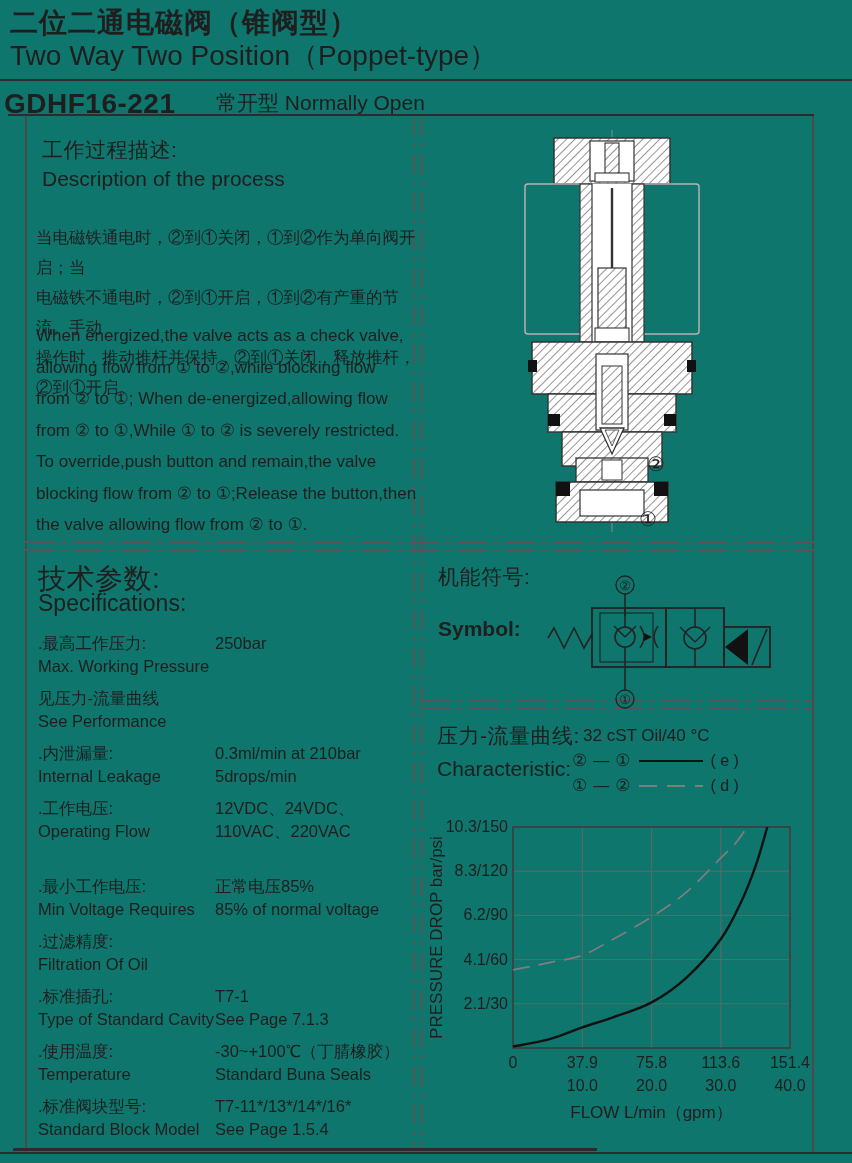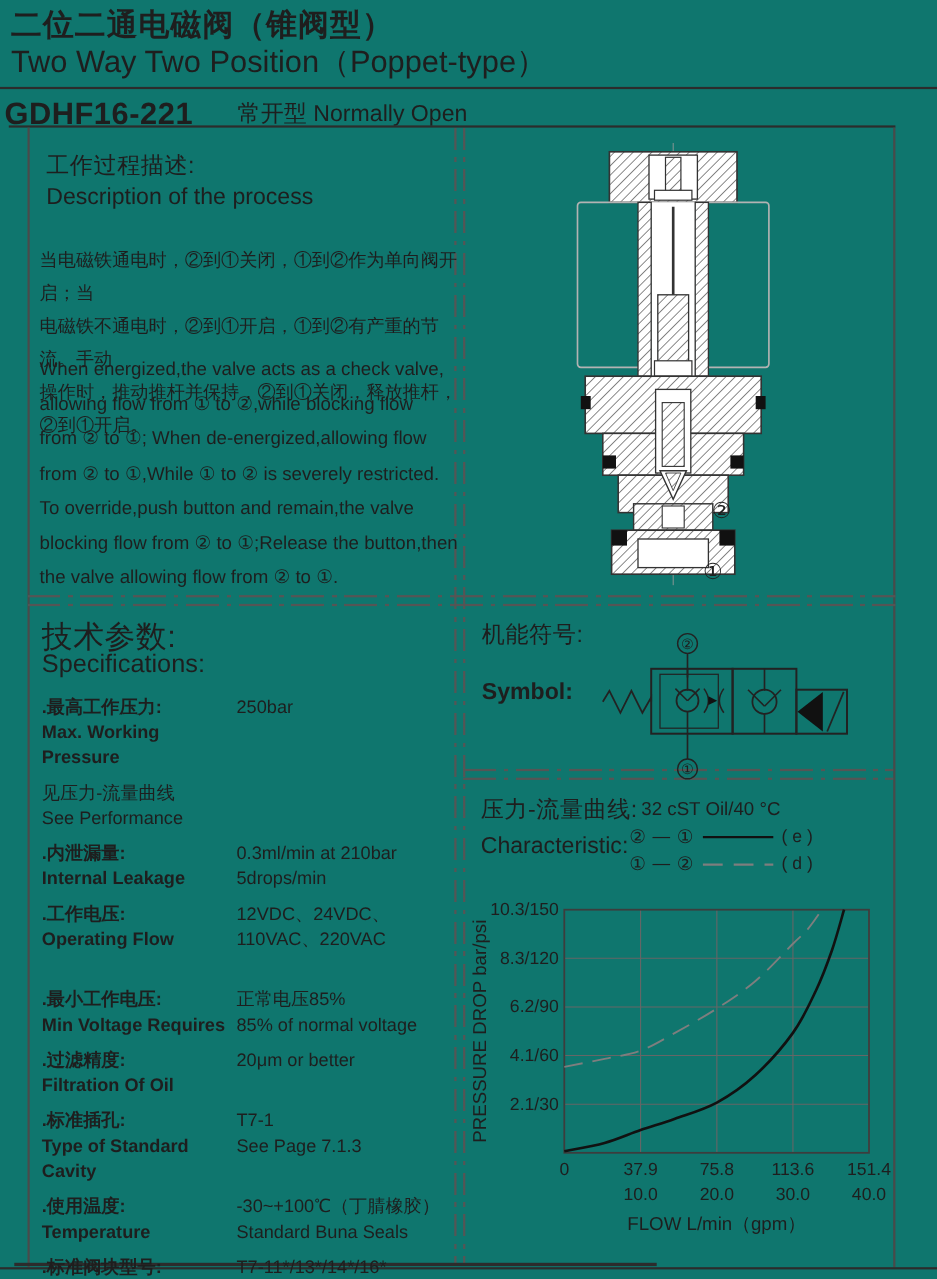--- a/index.html
+++ b/index.html
@@ -16,21 +16,21 @@
   .title-en{font-size:28px;font-weight:500;}
   .model{font-size:28px;font-weight:700;letter-spacing:.5px;}
   .model-type{font-size:21px;font-weight:500;}
   .sec-head-cn{font-size:21px;font-weight:500;letter-spacing:.5px;}
   .sec-head-en{font-size:21px;font-weight:500;}
   .para{white-space:pre-line;}
   .para-cn{font-size:16.5px;line-height:30px;width:382px;}
   .para-en{font-size:17px;line-height:31.5px;width:392px;}
   .spec-rows{position:absolute;left:38px;top:632px;width:372px;}
   .spec-row{display:flex;margin-bottom:9px;}
-  .spec-labels{width:177px;flex:none;font-weight:bold;}
+  .spec-labels{width:177px;flex:none;}
   .spec-values{flex:1;}
   .spec-line{font-size:16.5px;line-height:23px;}
   .legend-row{position:absolute;display:flex;align-items:center;gap:6px;font-size:16px;}
   .legend-port{font-size:17px;}
   .oil-note{font-size:17px;}
   svg text{font-family:"Liberation Sans", sans-serif;fill:#1e1e1e;}
 </style>
 </head>
 <body>
 
@@ -162,24 +162,20 @@
         </div>
         <div class="spec-values">
           <div class="spec-line">正常电压85%</div>
           <div class="spec-line">85% of normal voltage</div>
         </div>
       </div>
       <div class="spec-row">
         <div class="spec-labels">
           <div class="spec-line">.过滤精度:</div>
           <div class="spec-line">Filtration Of Oil</div>
-        </div>
-        <div class="spec-values">
-          <div class="spec-line">20μm or better</div>
-          <div class="spec-line">&nbsp;</div>
         </div>
       </div>
       <div class="spec-row">
         <div class="spec-labels">
           <div class="spec-line">.标准插孔:</div>
           <div class="spec-line">Type of Standard Cavity</div>
         </div>
         <div class="spec-values">
           <div class="spec-line">T7-1</div>
           <div class="spec-line">See Page 7.1.3</div>

